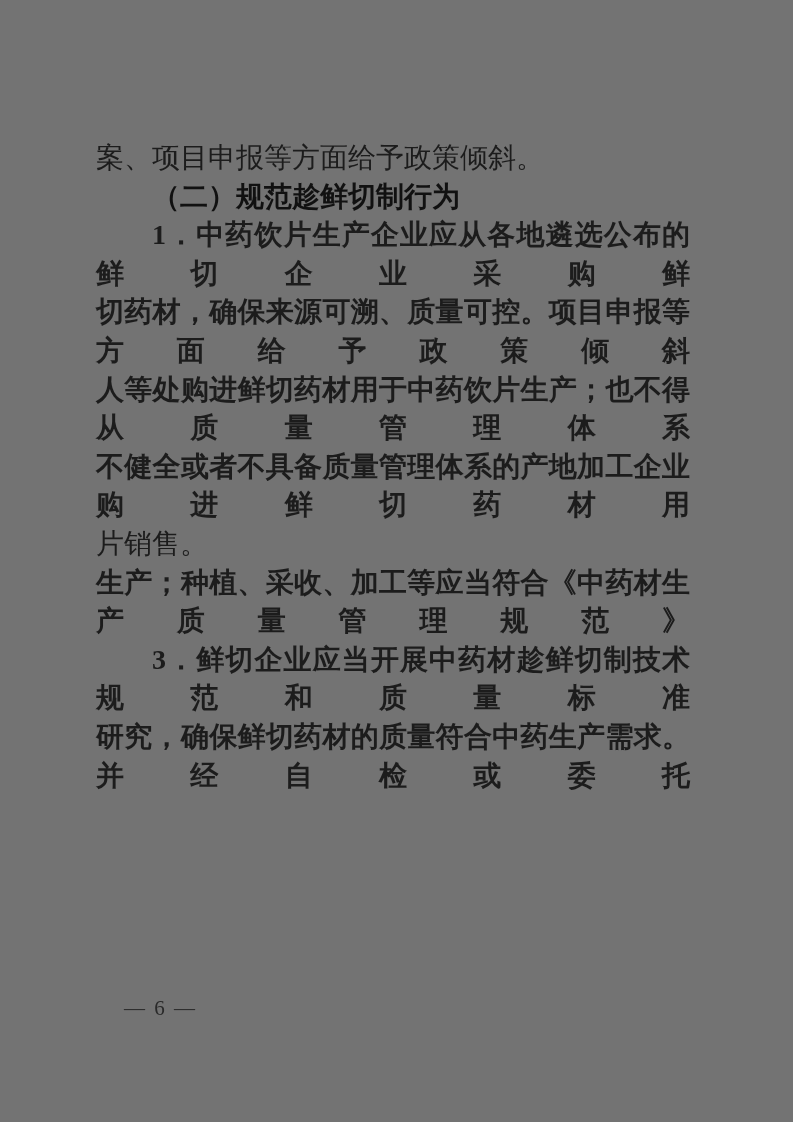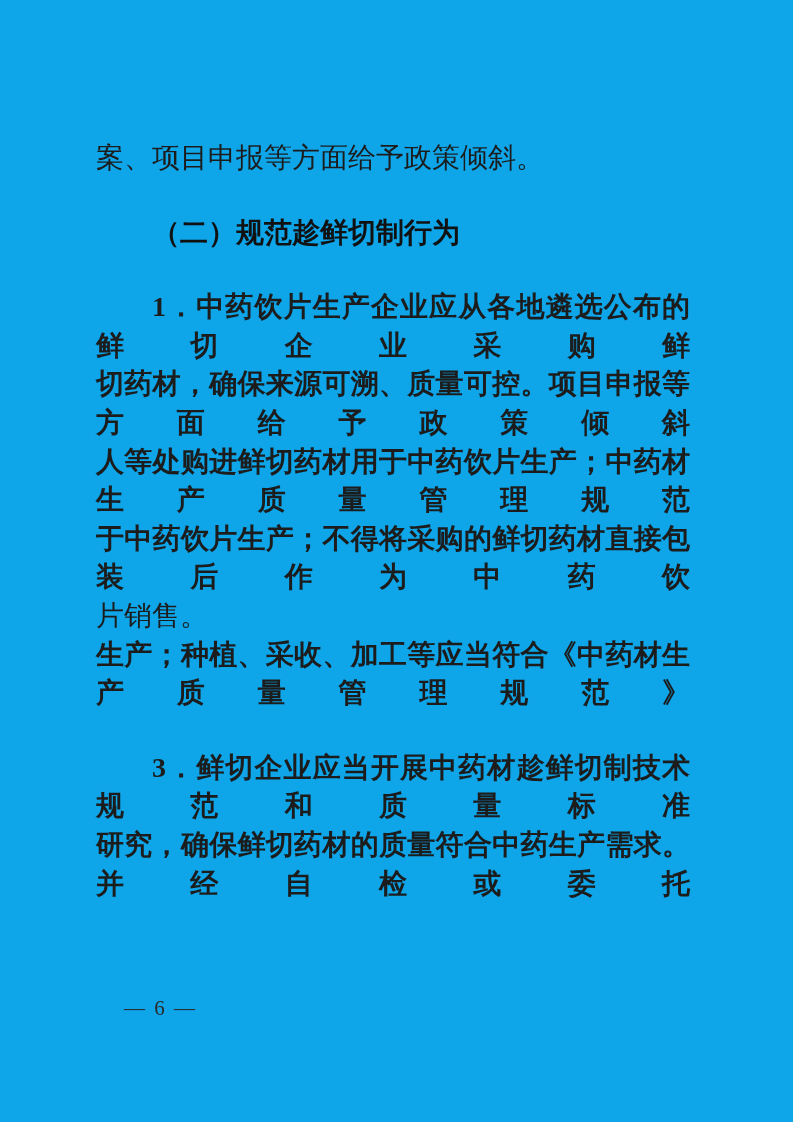--- a/index.html
+++ b/index.html
@@ -4,21 +4,21 @@
 <style>
   html, body {
     margin: 0;
     padding: 0;
     background: #ffffff;
   }
   .page {
     position: relative;
     width: 793px;
     height: 1122px;
-    background: #0ea5e9;
+    background: #737373;
     overflow: hidden;
     font-family: "Liberation Serif", "DejaVu Serif", serif;
     color: #1c1c1c;
   }
   .text-block {
     position: absolute;
     left: 96px;
     top: 139px;
     width: 594px;
     font-size: 28px;
@@ -30,21 +30,20 @@
   }
   .line.fill {
     white-space: normal;
     text-align: justify;
     text-align-last: justify;
     text-justify: inter-character;
     font-weight: bold;
   }
   .line.indent {
     text-indent: 56px;
-    margin-top: 36px;
   }
   .line.heading {
     font-weight: bold;
     color: #111111;
   }
   .page-number {
     position: absolute;
     left: 124px;
     top: 996px;
     font-size: 21px;
@@ -55,22 +54,22 @@
 </style>
 </head>
 <body>
 
 <div class="page">
   <div class="text-block">
     <div class="line">案、项目申报等方面给予政策倾斜。</div>
     <div class="line heading indent">（二）规范趁鲜切制行为</div>
     <div class="line fill indent">1．中药饮片生产企业应从各地遴选公布的鲜切企业采购鲜</div>
     <div class="line fill">切药材，确保来源可溯、质量可控。项目申报等方面给予政策倾斜</div>
-    <div class="line fill">人等处购进鲜切药材用于中药饮片生产；中药材生产质量管理规范</div>
-    <div class="line fill">于中药饮片生产；不得将采购的鲜切药材直接包装后作为中药饮</div>
+    <div class="line fill">人等处购进鲜切药材用于中药饮片生产；也不得从质量管理体系</div>
+    <div class="line fill">不健全或者不具备质量管理体系的产地加工企业购进鲜切药材用</div>
     <div class="line">片销售。</div>
     <div class="line fill">生产；种植、采收、加工等应当符合《中药材生产质量管理规范》</div>
     <div class="line fill indent">3．鲜切企业应当开展中药材趁鲜切制技术规范和质量标准</div>
     <div class="line fill">研究，确保鲜切药材的质量符合中药生产需求。并经自检或委托</div>
 
   </div>
   <div class="page-number">— 6 —</div>
 </div>
 
 </body></html>

